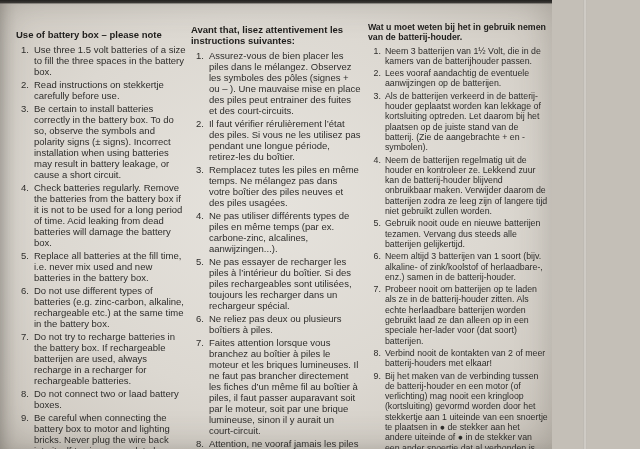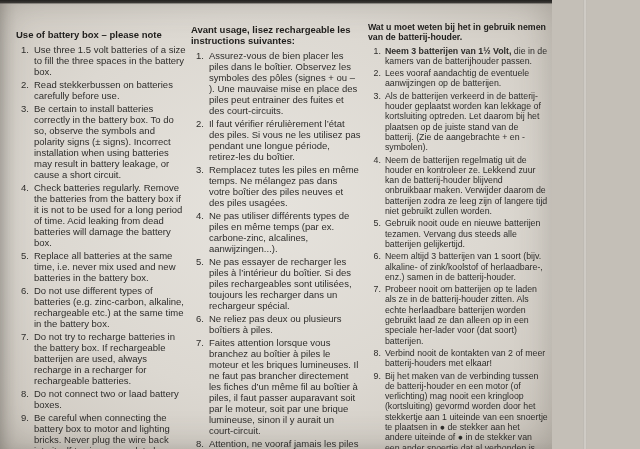--- a/index.html
+++ b/index.html
@@ -32,50 +32,50 @@
   .col-fr{width:200px;margin-top:2px;margin-right:7px;font-size:9.5px;line-height:11px;}
   .col-nl{width:212px;margin-top:0;font-size:8.8px;line-height:10.3px;}
   .col-header{
     font-weight:bold;color:#1f1e1c;margin:0 0 4px 0;
   }
   .col-nl .col-header{margin-bottom:3px;}
   .item{display:flex;margin-bottom:2px;}
   .num{flex:0 0 18px;text-align:right;padding-right:5px;box-sizing:border-box;}
   .col-nl .num{flex:0 0 17px;padding-right:4px;}
   .txt{flex:1;}
-  .txt b{font-weight:bold;}
+  .txt b{font-weight:normal;}
   .footer{margin-top:9px;font-size:7.6px;line-height:9px;color:#45443f;}
 </style>
 </head>
 <body>
 
 <div class="page">
 
   <div class="col col-en">
     <div class="col-header">Use of battery box – please note</div>
     <div>
         <div class="item">
           <span class="num">1.</span>
           <span class="txt">Use three 1.5 volt batteries of a size to fill the three spaces in the battery box.</span>
         </div>
         <div class="item">
           <span class="num">2.</span>
-          <span class="txt">Read stekkerbussen on batteries carefully before use.</span>
+          <span class="txt">Read instructions on stekkertje carefully before use.</span>
         </div>
         <div class="item">
           <span class="num">3.</span>
           <span class="txt">Be certain to install batteries correctly in the battery box. To do so, observe the symbols and polarity signs (± signs). Incorrect installation when using batteries may result in battery leakage, or cause a short circuit.</span>
         </div>
         <div class="item">
           <span class="num">4.</span>
           <span class="txt">Check batteries regularly. Remove the batteries from the battery box if it is not to be used for a long period of time. Acid leaking from dead batteries will damage the battery box.</span>
         </div>
         <div class="item">
           <span class="num">5.</span>
-          <span class="txt">Replace all batteries at the same time, i.e. never mix used and new batteries in the battery box.</span>
+          <span class="txt">Replace all batteries at the fill time, i.e. never mix used and new batteries in the battery box.</span>
         </div>
         <div class="item">
           <span class="num">6.</span>
           <span class="txt">Do not use different types of batteries (e.g. zinc-carbon, alkaline, rechargeable etc.) at the same time in the battery box.</span>
         </div>
         <div class="item">
           <span class="num">7.</span>
           <span class="txt">Do not try to recharge batteries in the battery box. If rechargeable batterijen are used, always recharge in a recharger for rechargeable batteries.</span>
         </div>
         <div class="item">
@@ -91,25 +91,25 @@
           <span class="txt">Do not throw into batteries in the fire.</span>
         </div>
       </div>
     <div class="footer">
       <div>Made by LEGO System A/S, Denmark.</div>
       <div>© 1982 LEGO Group.</div>
     </div>
   </div>
 
   <div class="col col-fr">
-    <div class="col-header">Avant usage, lisez rechargeable les instructions suivantes:</div>
+    <div class="col-header">Avant that, lisez attentivement les instructions suivantes:</div>
     <div>
         <div class="item">
           <span class="num">1.</span>
-          <span class="txt">Assurez-vous de bien placer les piles dans le boîtier. Observez les symboles des pôles (signes + ou – ). Une mauvaise mise en place des piles peut entrainer des fuites et des court-circuits.</span>
+          <span class="txt">Assurez-vous de bien placer les piles dans le mélangez. Observez les symboles des pôles (signes + ou – ). Une mauvaise mise en place des piles peut entrainer des fuites et des court-circuits.</span>
         </div>
         <div class="item">
           <span class="num">2.</span>
           <span class="txt">Il faut vérifier rérulièrement l’état des piles. Si vous ne les utilisez pas pendant une longue période, retirez-les du boîtier.</span>
         </div>
         <div class="item">
           <span class="num">3.</span>
           <span class="txt">Remplacez tutes les piles en même temps. Ne mélangez pas dans votre boîtier des piles neuves et des piles usagées.</span>
         </div>
         <div class="item">

